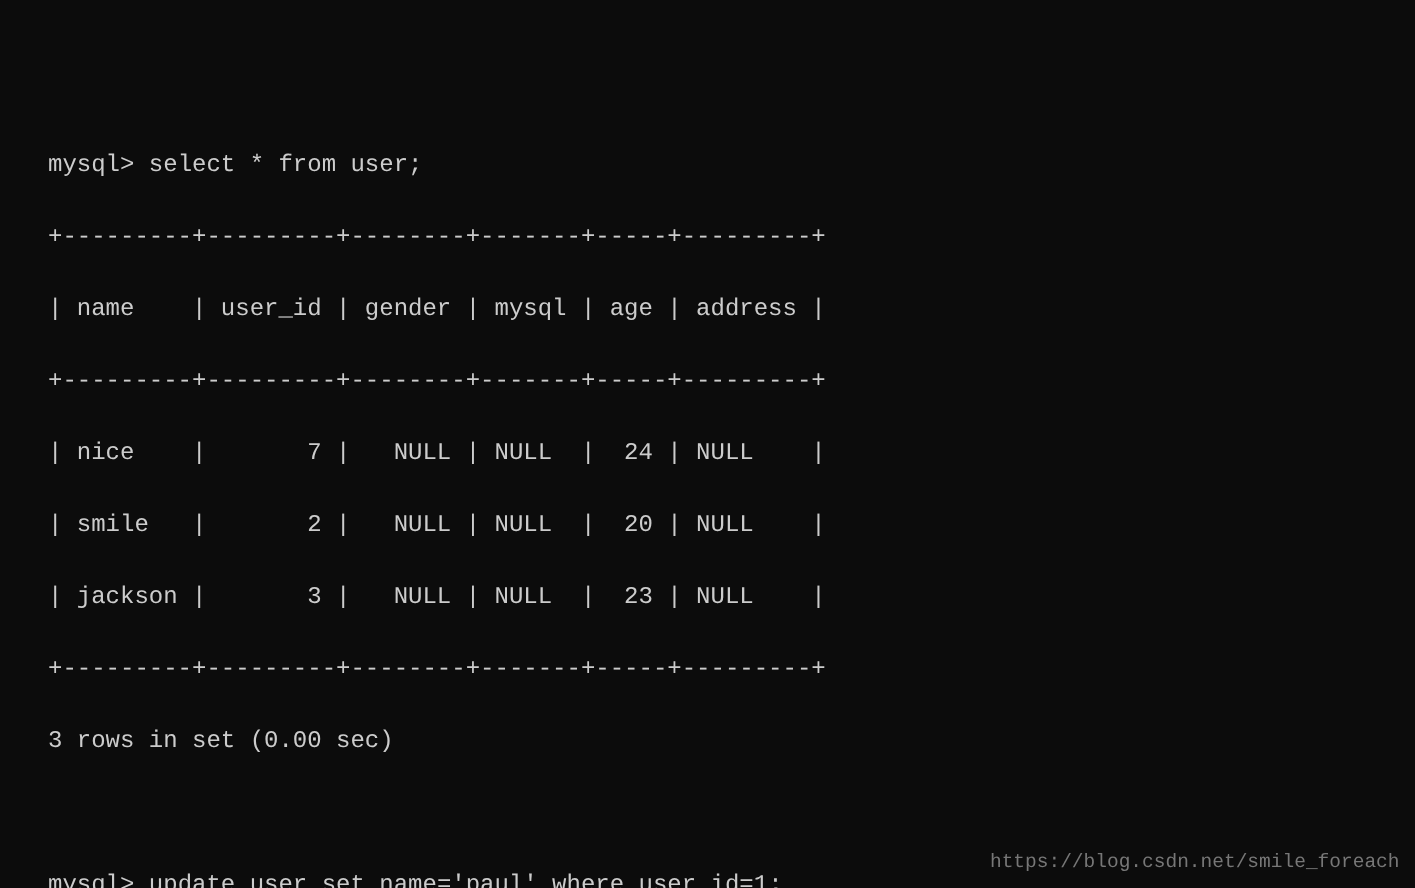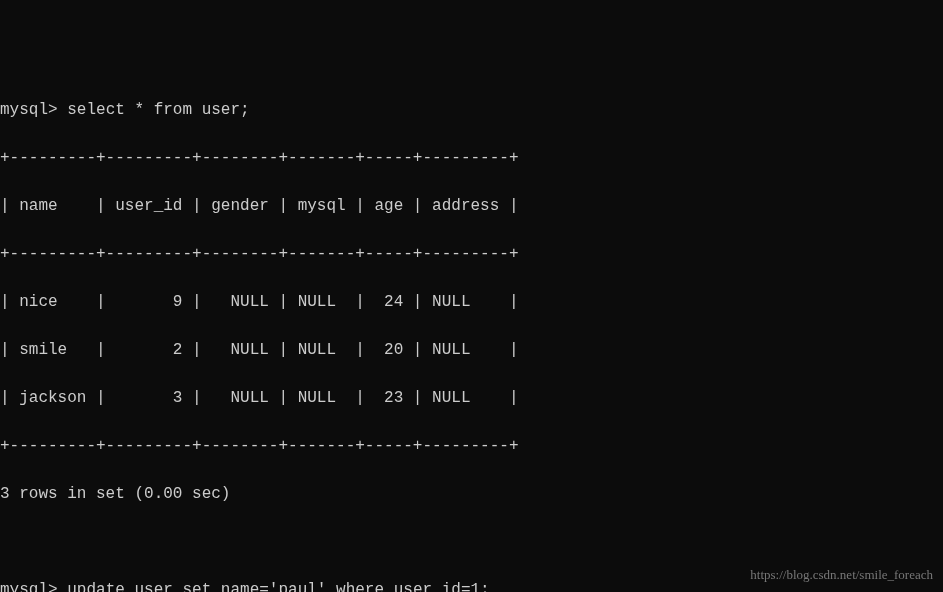--- a/index.html
+++ b/index.html
@@ -9,42 +9,42 @@
     font-family: "Consolas", "Courier New", monospace;
     font-size: 16px;
     line-height: 1.5;
     width: 943px;
     height: 592px;
     overflow: hidden;
     position: relative;
     white-space: pre;
     padding-top: 2px;
   }
-  .line { white-space: pre; }
+  .line { white-space: pre; margin-left: 32px; }
   .prompt { color: #cccccc; }
   .watermark {
     position: absolute;
     bottom: 8px;
     right: 10px;
     color: #777;
     font-size: 13px;
-    font-family: Liberation Serif, serif;
+    font-family: Liberation Mono, monospace;
     white-space: normal;
   }
 </style>
 </head>
 <body>
 
 
 
 <div class="line"><span class="prompt">mysql&gt;</span> <span>select * from user;</span></div>
 <div class="line">+---------+---------+--------+-------+-----+---------+</div>
 <div class="line">| name    | user_id | gender | mysql | age | address |</div>
 <div class="line">+---------+---------+--------+-------+-----+---------+</div>
-<div class="line">| nice    |       9 |   NULL | NULL  |  24 | NULL    |</div>
+<div class="line">| nice    |       7 |   NULL | NULL  |  24 | NULL    |</div>
 <div class="line">| smile   |       2 |   NULL | NULL  |  20 | NULL    |</div>
 <div class="line">| jackson |       3 |   NULL | NULL  |  23 | NULL    |</div>
 <div class="line">+---------+---------+--------+-------+-----+---------+</div>
 <div class="line">3 rows in set (0.00 sec)</div>
 <div class="line"> </div>
 <div class="line"><span class="prompt">mysql&gt;</span> <span>update user set name='paul' where user_id=1;</span></div>
 
 
 
 

